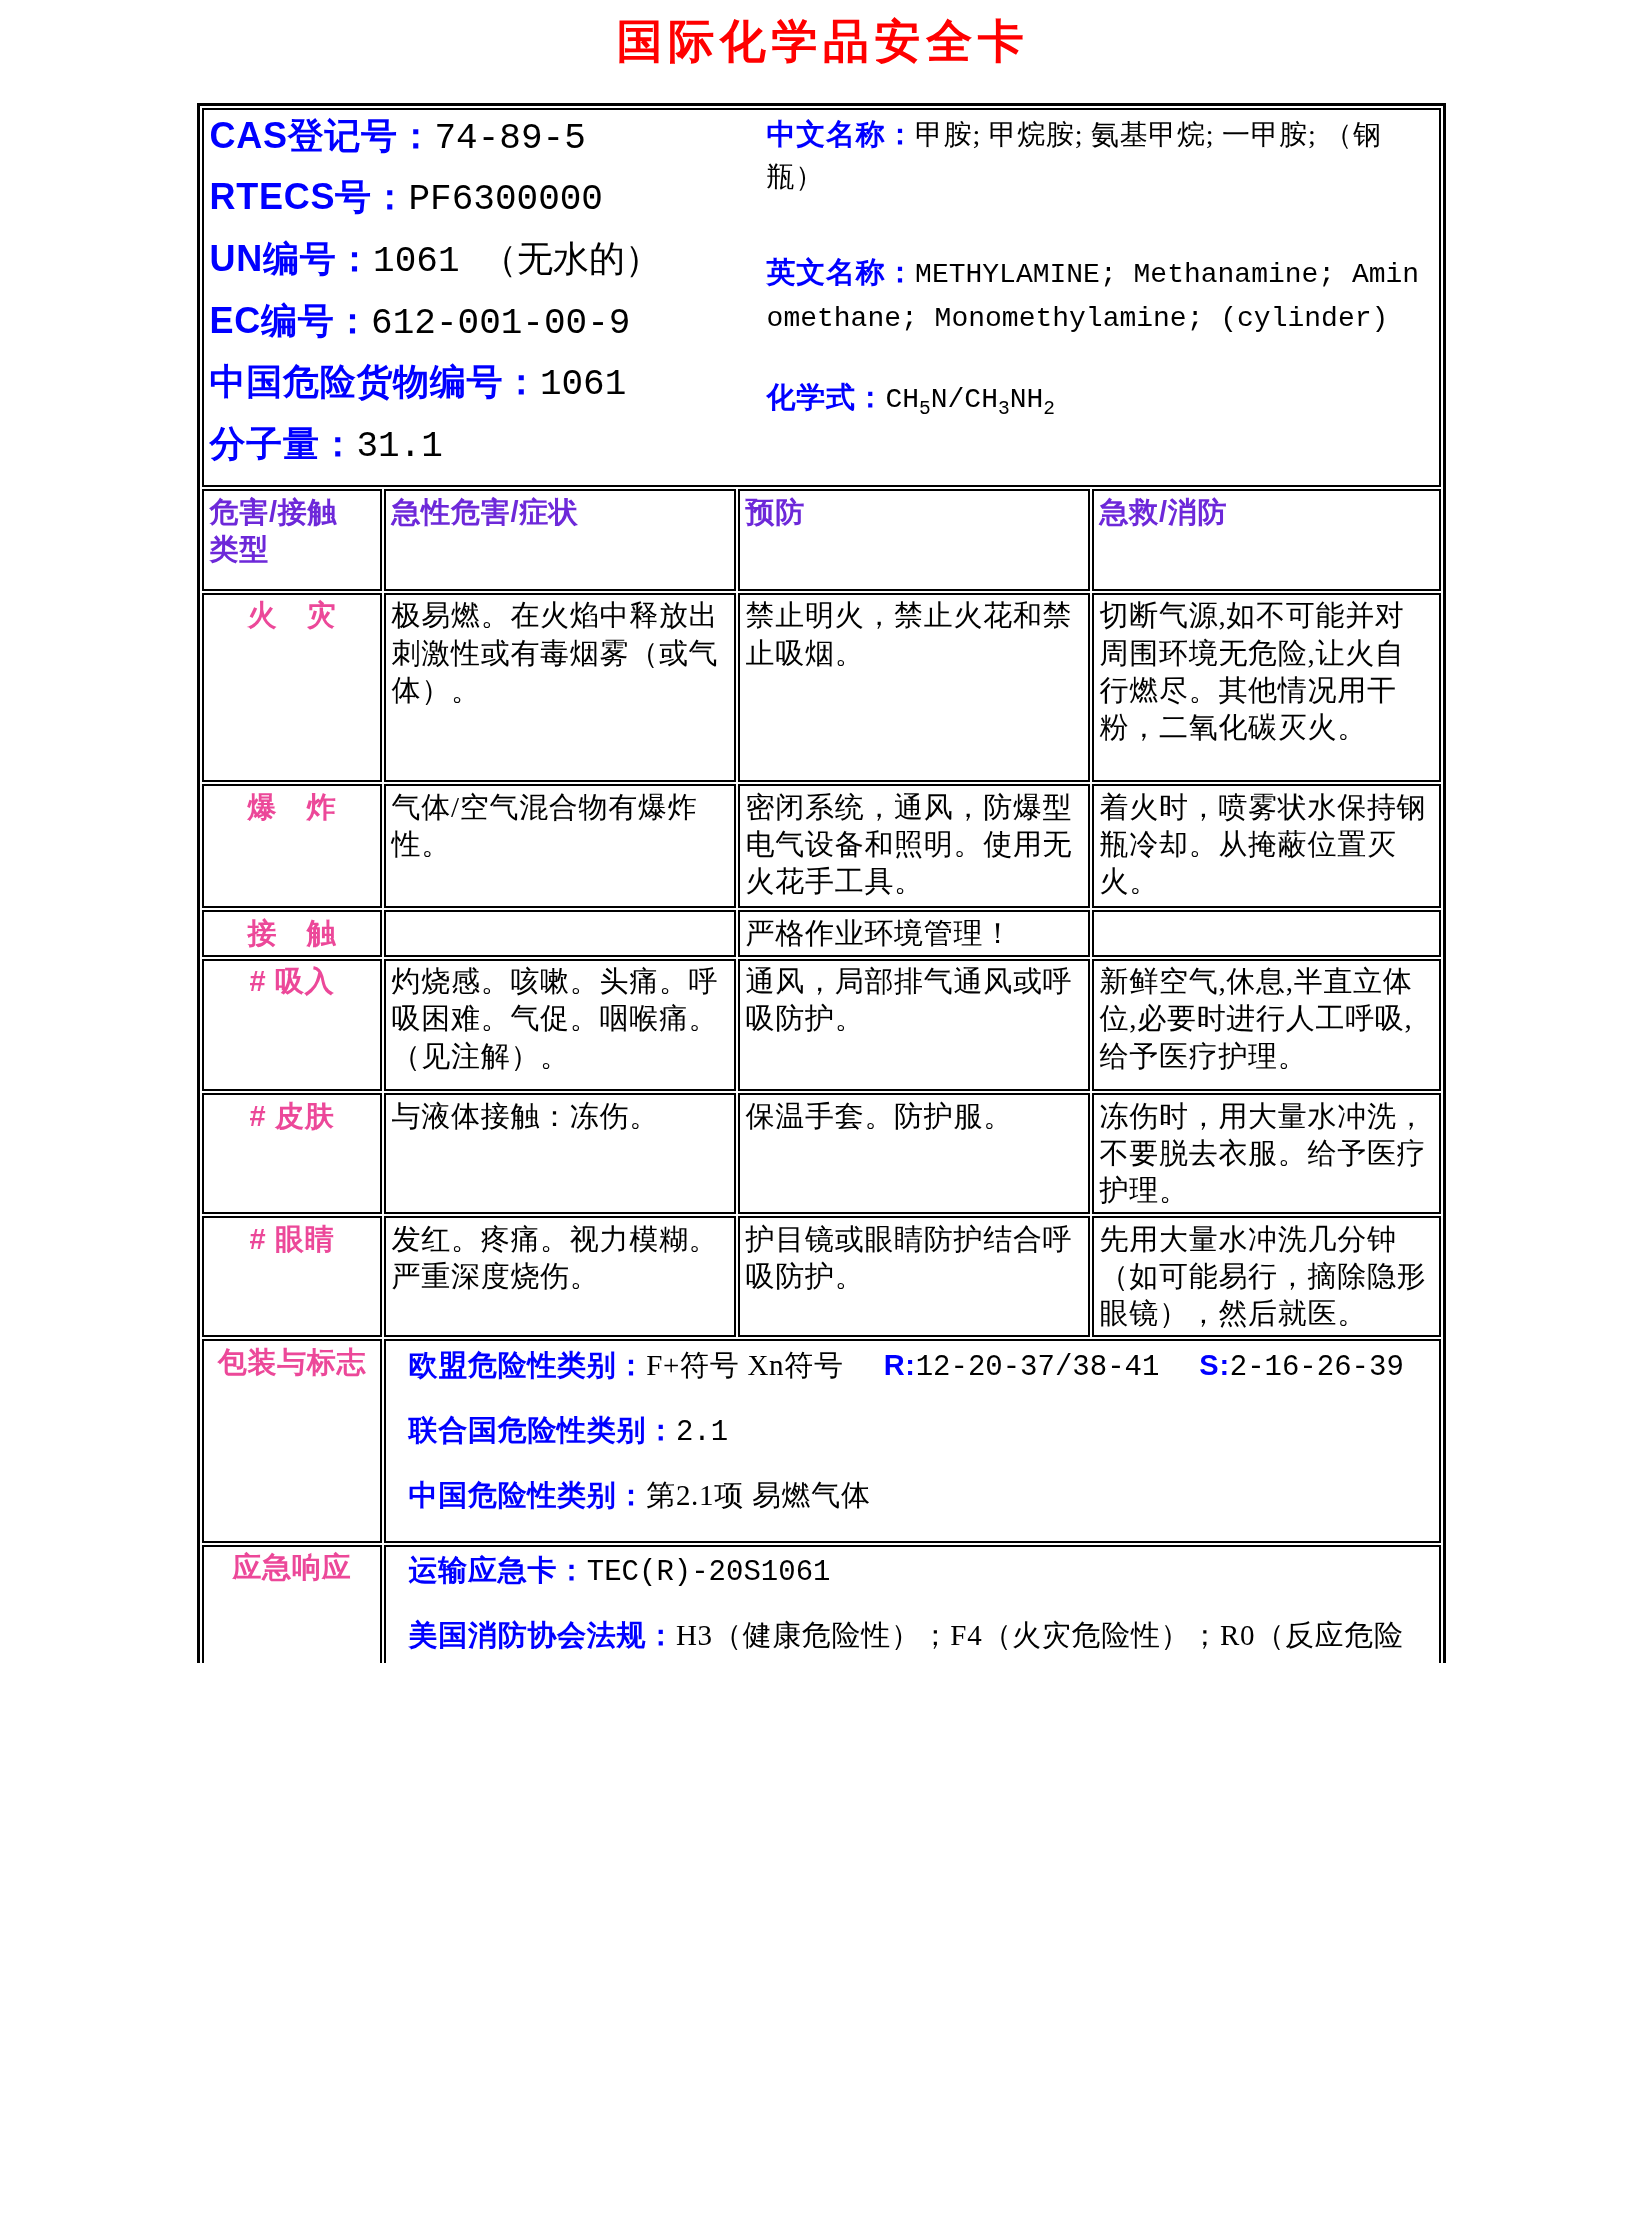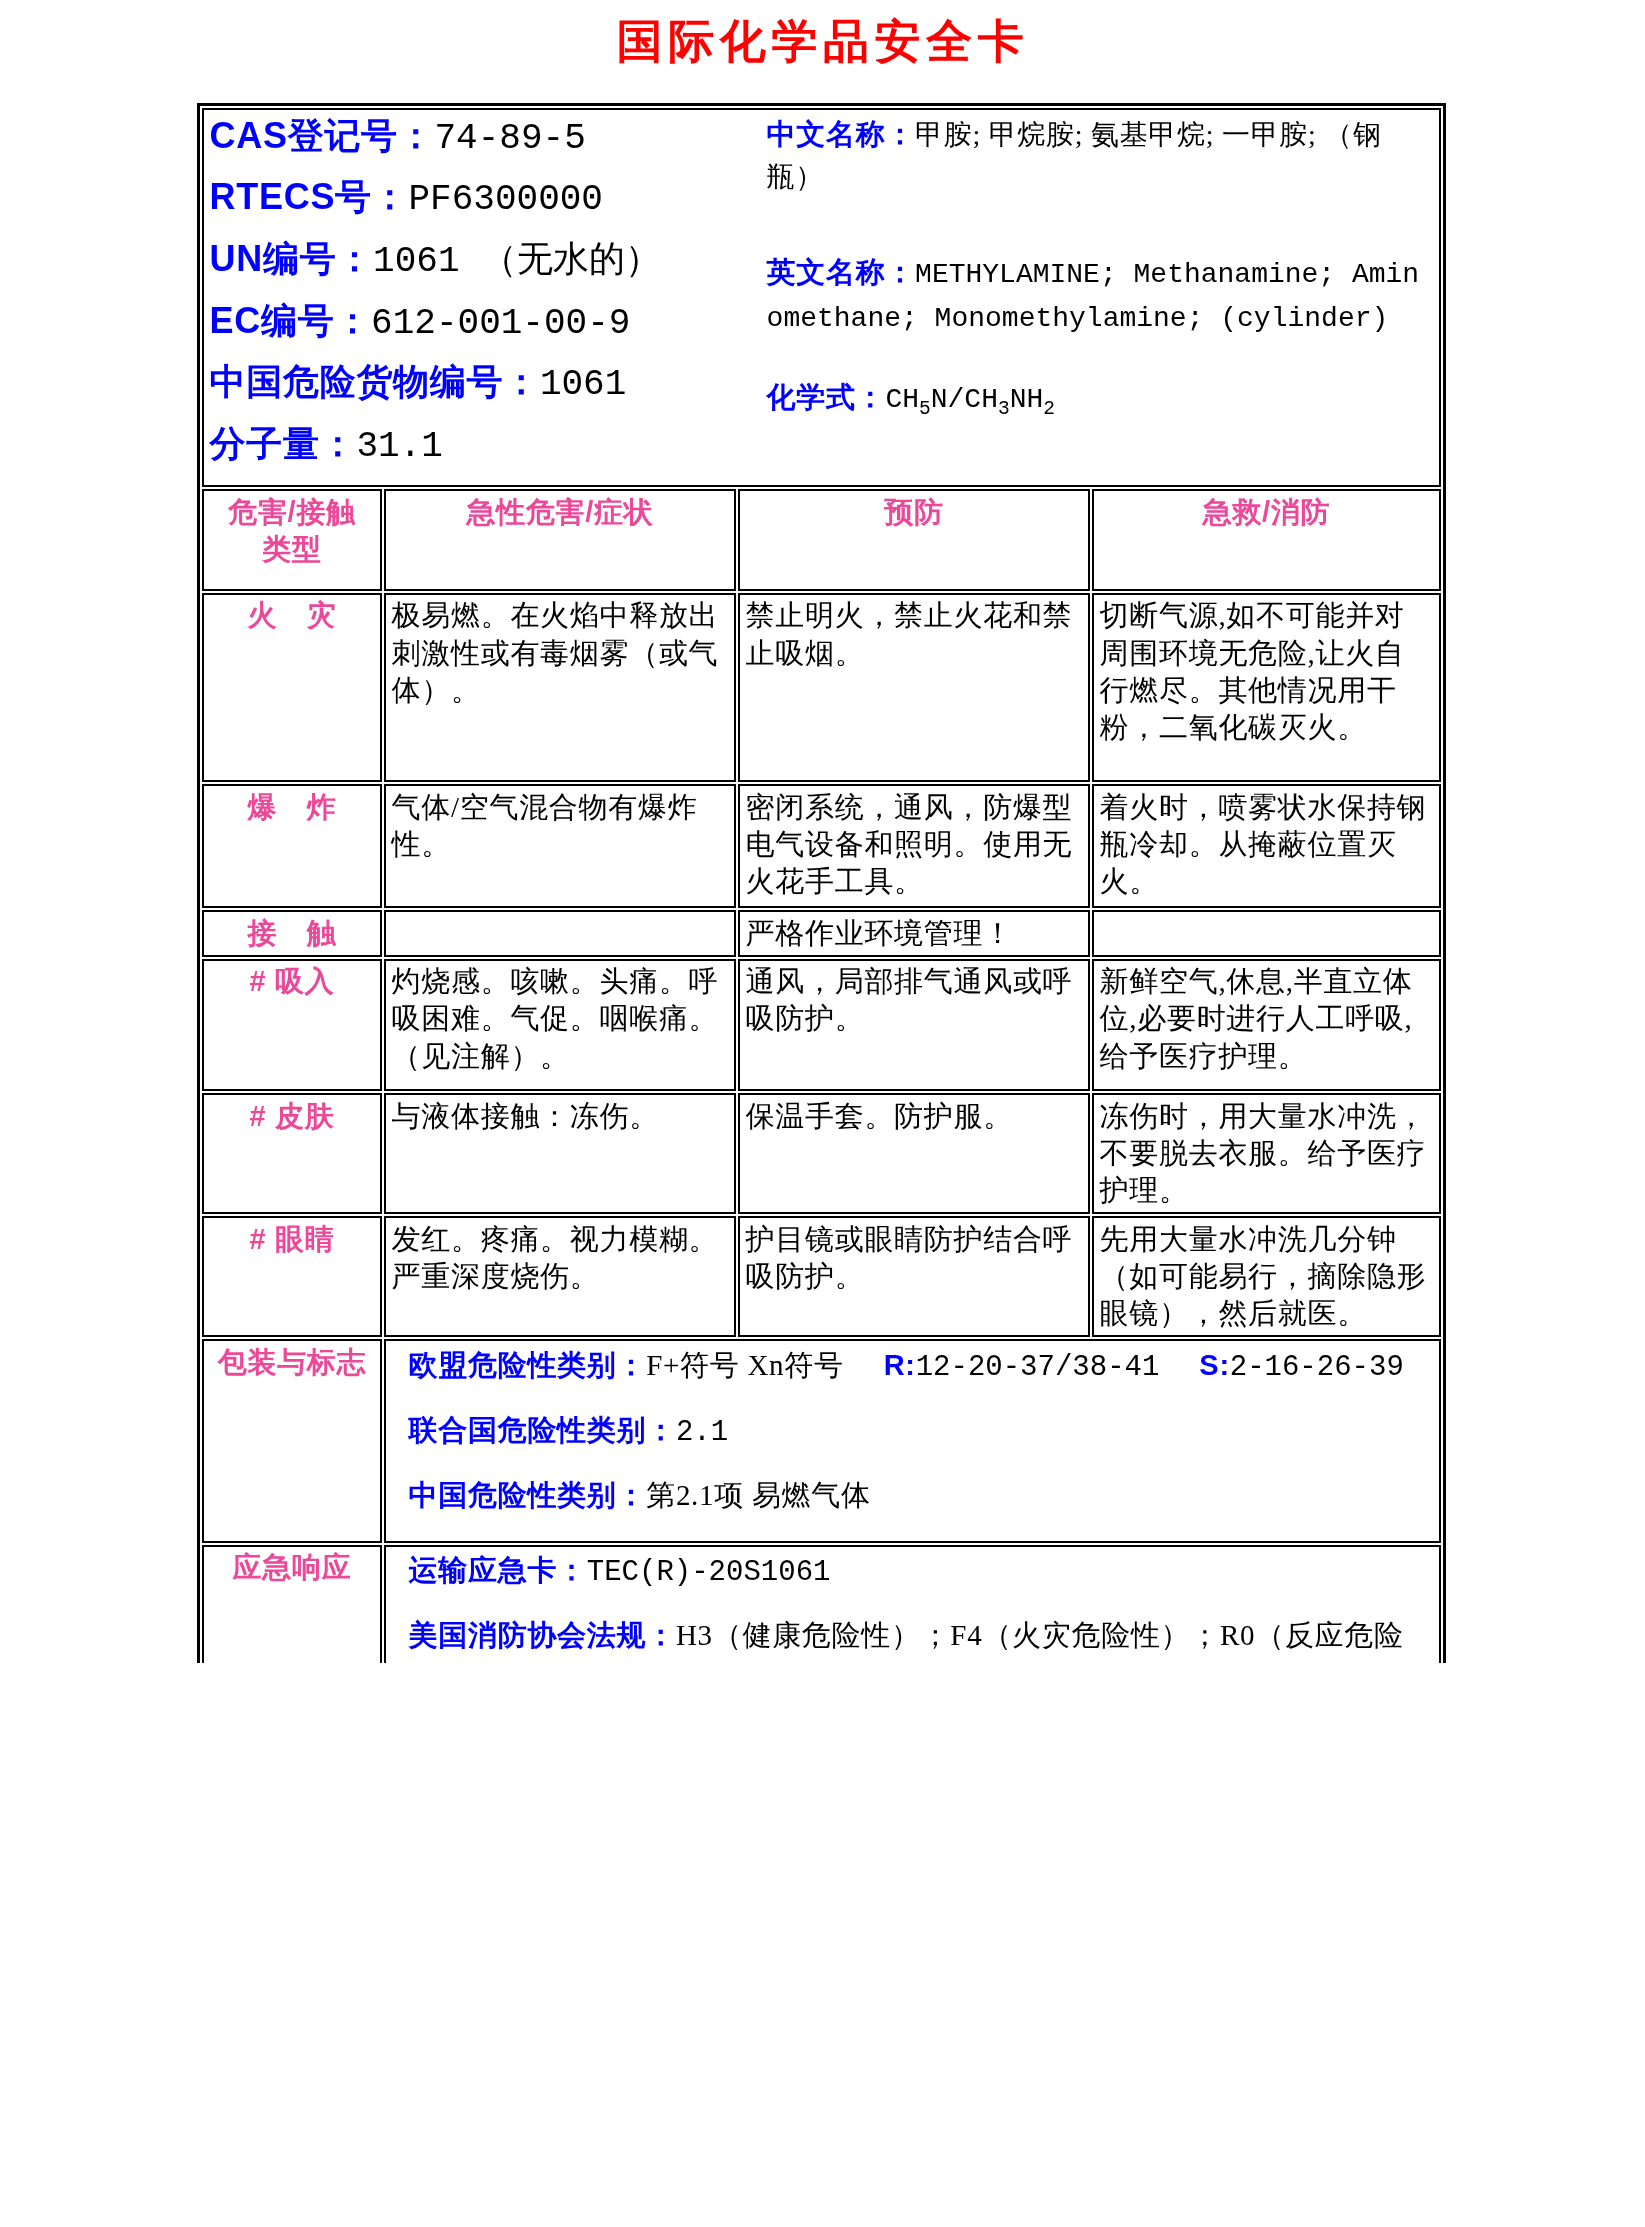--- a/index.html
+++ b/index.html
@@ -60,22 +60,22 @@
   .info-line { margin-bottom:12.5px; font-size:36px; white-space:nowrap; }
   .info-right { width:668px; flex:0 0 auto; margin-left:21px; }
   .name-block { font-size:28px; line-height:1.5; }
   .name-block.en { margin-top:53px; }
   .name-block.formula { margin-top:36px; }
   .name-block .blab { font-size:29px; }
   sub { font-size:19.5px; }
 
   
   td.ch {
-    text-align:center; vertical-align:middle;
-    color:#ec4899; font-weight:bold;
+    text-align:left; vertical-align:middle;
+    color:#6d28d9; font-weight:bold;
     font-family:"Liberation Sans","DejaVu Sans",sans-serif;
     font-size:31px; line-height:1.35;
   }
 
   
   td.lab {
     text-align:center; vertical-align:middle;
     color:#ec4899; font-weight:bold;
     font-family:"Liberation Sans","DejaVu Sans",sans-serif;
     font-size:31px;

